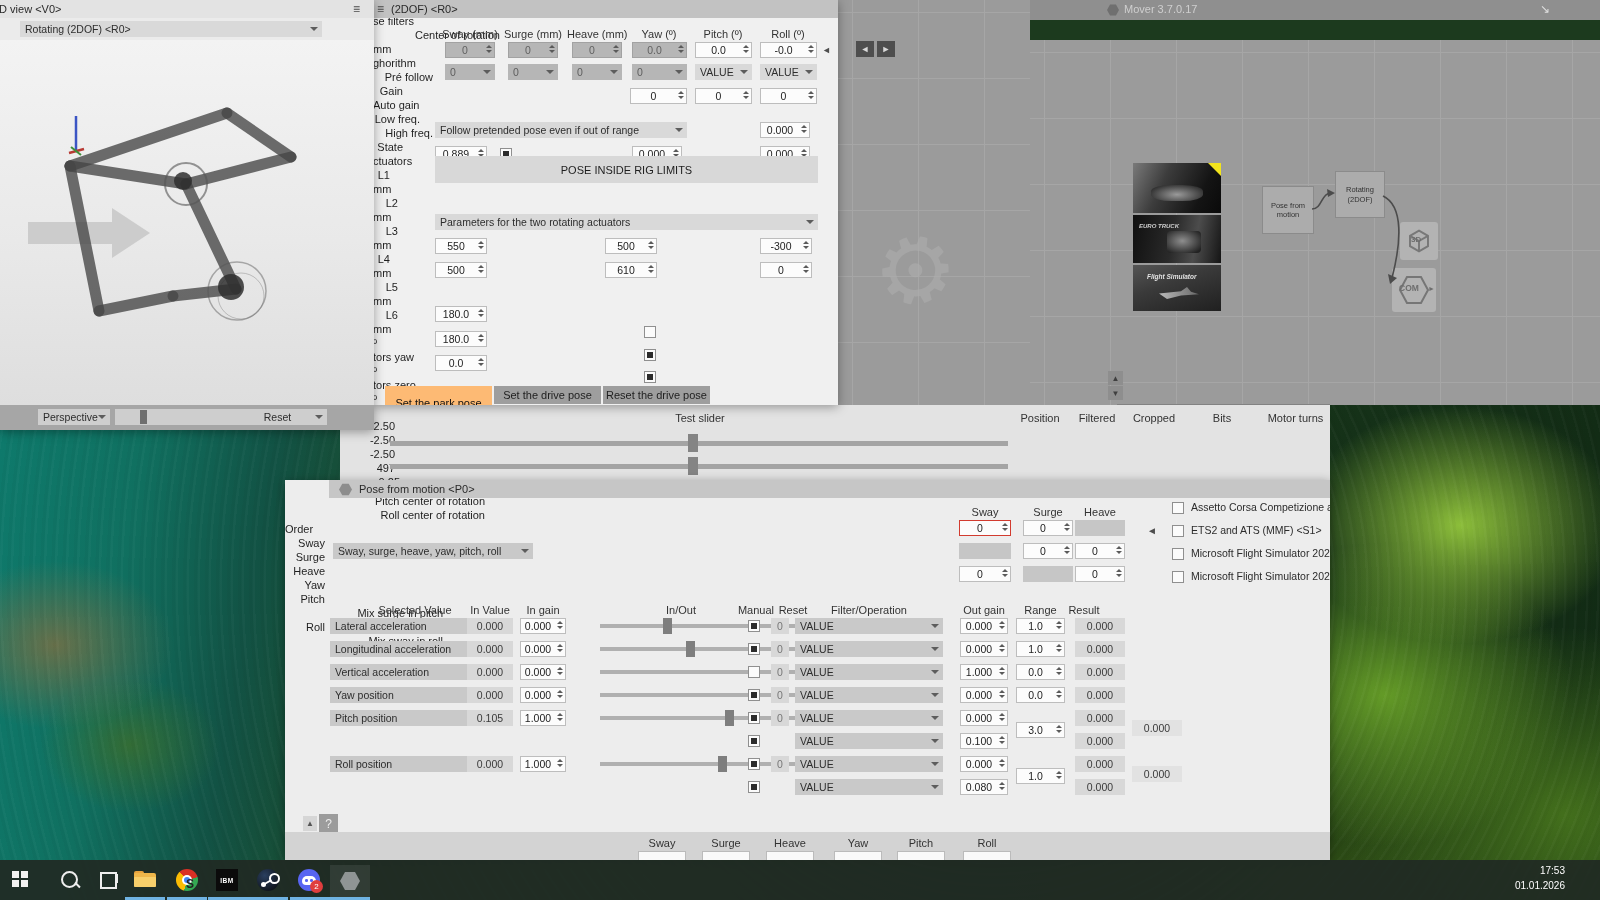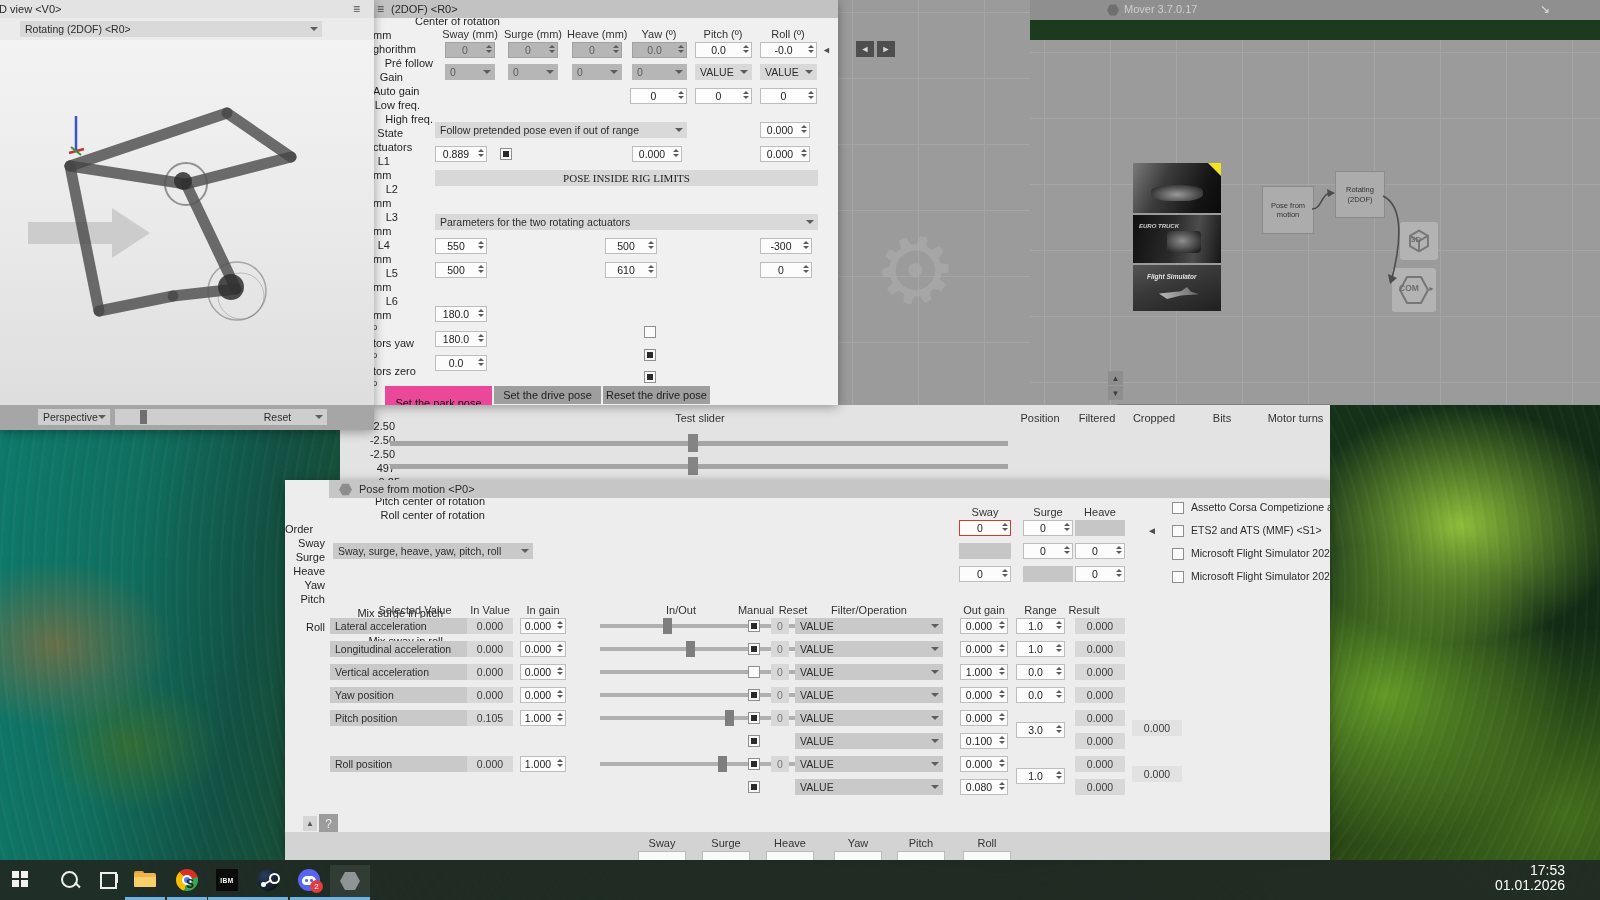--- a/index.html
+++ b/index.html
@@ -193,20 +193,21 @@
       </div>
     <div class="spin" style="left:387px;top:42px;width:57px;">
         <span>-0.0</span>
         <span class="ud">
           <i class="u"></i>
           <i class="d"></i>
         </span>
       </div>
     <div class="abs" style="left:449px;top:45px;font-size:9px;color:#4d4d4d;">◄</div>
 
+    <div class="txt" style="left:12px;top:66px;">se filters</div>
     <div class="dd dis" style="left:72px;top:64px;width:50px;">0</div>
     <div class="dd dis" style="left:135px;top:64px;width:50px;">0</div>
     <div class="dd dis" style="left:199px;top:64px;width:50px;">0</div>
     <div class="dd dis" style="left:259px;top:64px;width:55px;">0</div>
     <div class="dd lite" style="left:322px;top:64px;width:57px;">VALUE</div>
     <div class="dd lite" style="left:387px;top:64px;width:57px;">VALUE</div>
 
     <div class="txt r" style="left:120px;top:90px;width:127px;">Center of rotation</div>
     <div class="spin" style="left:257px;top:88px;width:57px;">
         <span>0</span>
@@ -263,21 +264,21 @@
     <div class="txt r" style="left:315px;top:148px;width:60px;">High freq.</div>
     <div class="spin" style="left:387px;top:146px;width:50px;">
         <span>0.000</span>
         <span class="ud">
           <i class="u"></i>
           <i class="d"></i>
         </span>
       </div>
 
     <div class="txt r" style="left:22px;top:172px;width:30px;">State</div>
-    <div class="btn" style="left:62px;top:170px;width:383px;height:16px;background:#d8d8d8;font-family:Liberation Serif, serif;">POSE INSIDE RIG LIMITS</div>
+    <div class="btn" style="left:62px;top:156px;width:383px;height:27px;background:#d8d8d8;">POSE INSIDE RIG LIMITS</div>
 
     <div class="txt" style="left:12px;top:216px;">ctuators</div>
     <div class="dd lite" style="left:62px;top:214px;width:383px;">Parameters for the two rotating actuators</div>
 
     <div class="txt r" style="left:35px;top:240px;width:17px;">L1</div>
     <div class="spin" style="left:62px;top:238px;width:52px;">
         <span>550</span>
         <span class="ud">
           <i class="u"></i>
           <i class="d"></i>
@@ -356,21 +357,21 @@
         </span>
       </div>
     <div class="txt" style="left:128px;top:357px;">º</div>
 
     <div class="cb" style="left:271px;top:326px;"></div>
 
     <div class="cb on" style="left:271px;top:349px;"></div>
 
     <div class="cb on" style="left:271px;top:371px;"></div>
 
-    <div class="btn" style="left:12px;top:386px;width:107px;height:34px;background:#ec4899;color:#111;">Set the park pose</div>
+    <div class="btn" style="left:12px;top:386px;width:107px;height:34px;background:#fdba74;color:#111;">Set the park pose</div>
     <div class="btn" style="left:121px;top:386px;width:107px;height:18px;background:#9e9e9e;">Set the drive pose</div>
     <div class="btn" style="left:230px;top:386px;width:107px;height:18px;background:#9e9e9e;">Reset the drive pose</div>
   </div>
 
   <div class="win" style="left:0;top:0;width:374px;height:430px;background:#ebebeb;overflow:hidden;">
     <div class="tbar" style="background:#e3e3e3;">
       <span class="abs" style="left:-7px;top:3px;">3D view &lt;V0&gt;</span>
       <span class="abs" style="left:353px;top:2px;font-size:12px;color:#4a4a4a;">≡</span>
     </div>
     <div class="dd lite" style="left:20px;top:21px;width:302px;">Rotating (2DOF) &lt;R0&gt;</div>
@@ -775,19 +776,19 @@
       <i class="abs hex" style="left:10px;top:6px;width:20px;height:20px;background:#8f9494;"></i>
     </div>
 
     <div class="ulist" style="left:125px;top:37px;width:40px;"></div>
     <div class="ulist" style="left:167px;top:37px;width:40px;"></div>
     <div class="ulist" style="left:208px;top:37px;width:40px;"></div>
     <div class="ulist" style="left:248px;top:37px;width:40px;"></div>
     <div class="ulist" style="left:290px;top:37px;width:40px;"></div>
     <div class="ulist" style="left:330px;top:37px;width:40px;"></div>
 
-    <div class="abs r" style="left:1470px;top:3px;width:95px;color:#fff;font-size:14px;line-height:15px;">
+    <div class="abs r" style="left:1470px;top:3px;width:95px;color:#fff;font-size:10px;line-height:15px;">
       <div>17:53</div>
       <div>01.01.2026</div>
     </div>
   </div>
 
 </div>
 
 </body></html>

